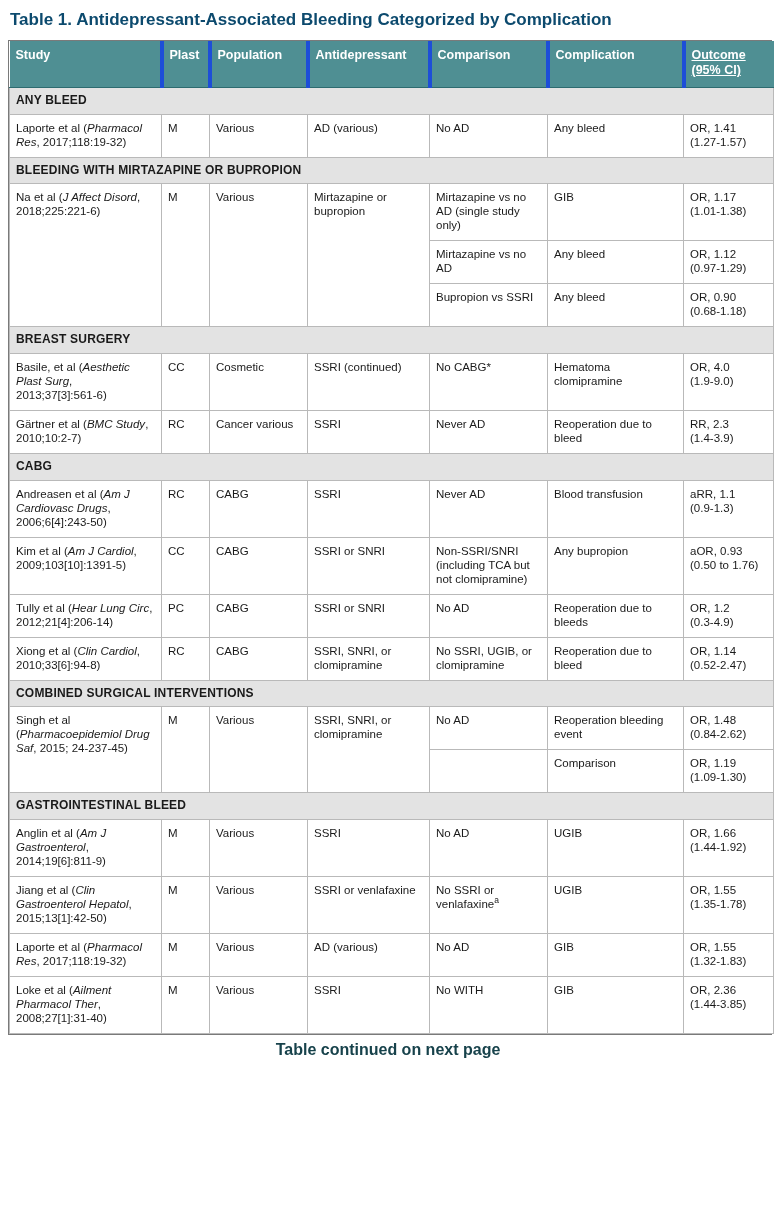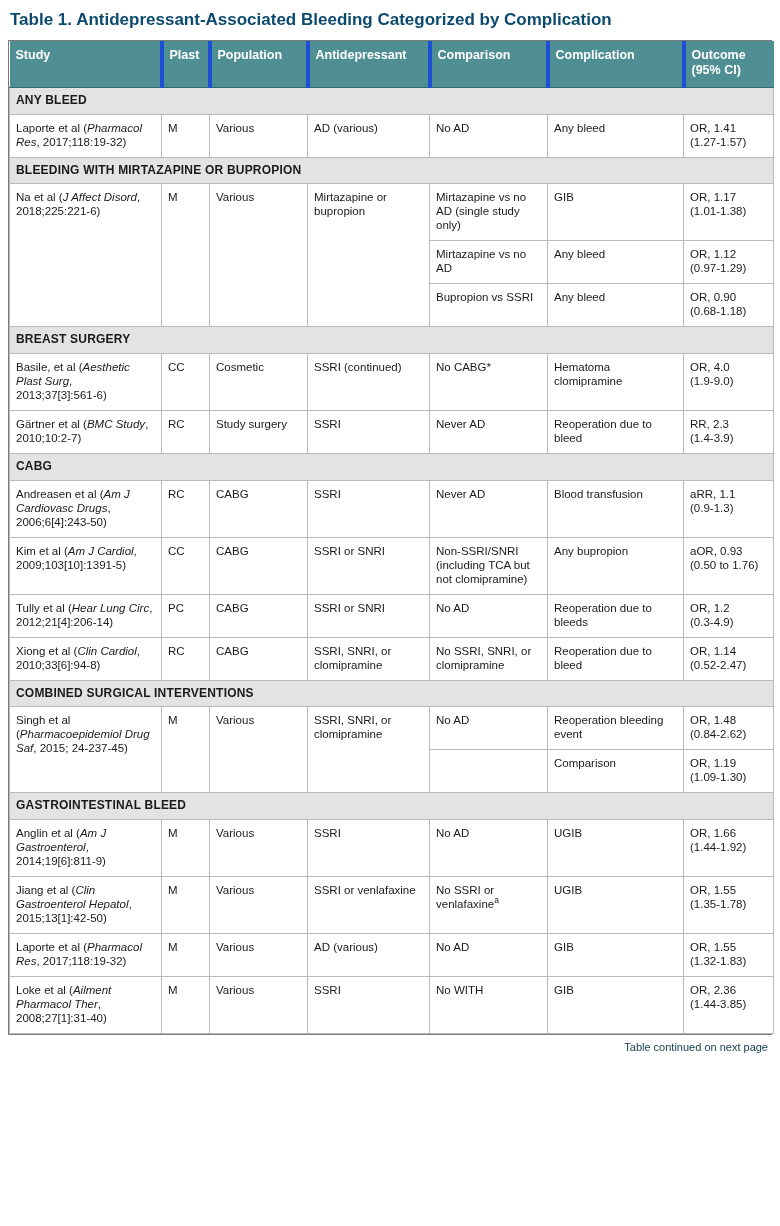--- a/index.html
+++ b/index.html
@@ -43,21 +43,21 @@
     color: #ffffff;
     font-weight: bold;
     font-size: 12.5px;
     text-align: left;
     vertical-align: top;
     padding: 7px 6px 9px 6px;
     border-right: 4px solid #1d4ed8;
     border-bottom: 1px solid #2d6b70;
     line-height: 1.18;
   }
-  table.tbl th:last-child { border-right: none; }
+  table.tbl th:last-child { border-right: none; text-decoration: underline; }
 
   table.tbl td {
     border: 1px solid #b9b9b9;
     vertical-align: top;
     padding: 6px 6px 8px 6px;
     line-height: 1.22;
     background: #ffffff;
   }
   tr.section td {
     background: #e3e3e3;
@@ -66,23 +66,23 @@
     letter-spacing: 0.2px;
     padding: 5px 6px 6px 6px;
     color: #1a1a1a;
   }
   .outer {
     border: 1px solid #7a7a7a;
   }
   em { font-style: italic; }
   sup { font-size: 8.5px; vertical-align: super; line-height: 0; }
   .footnote {
-    text-align: right;
-    font-size: 11px;
-    font-weight: normal;
+    text-align: center;
+    font-size: 16px;
+    font-weight: bold;
     color: #17424b;
     padding: 6px 4px 4px 0;
   }
 </style>
 </head>
 <body>
 
 <div class="page">
   <div class="table-title">Table 1. Antidepressant-Associated Bleeding Categorized by Complication</div>
 
@@ -151,21 +151,21 @@
             <td rowspan="1">CC</td>
             <td rowspan="1">Cosmetic</td>
             <td rowspan="1">SSRI (continued)</td>
             <td>No CABG*</td>
             <td>Hematoma clomipramine</td>
             <td>OR, 4.0<br>(1.9-9.0)</td>
           </tr>
           <tr>
             <td rowspan="1">Gärtner et al (<em>BMC Study</em>, 2010;10:2-7)</td>
             <td rowspan="1">RC</td>
-            <td rowspan="1">Study surgery</td>
+            <td rowspan="1">Cancer various</td>
             <td rowspan="1">SSRI</td>
             <td>Never AD</td>
             <td>Reoperation due to bleed</td>
             <td>RR, 2.3<br>(1.4-3.9)</td>
           </tr>
           <tr class="section">
             <td colspan="7">CABG</td>
           </tr>
           <tr>
             <td rowspan="1">Andreasen et al (<em>Am J Cardiovasc Drugs</em>, 2006;6[4]:243-50)</td>
@@ -192,21 +192,21 @@
             <td rowspan="1">SSRI or SNRI</td>
             <td>No AD</td>
             <td>Reoperation due to bleeds</td>
             <td>OR, 1.2<br>(0.3-4.9)</td>
           </tr>
           <tr>
             <td rowspan="1">Xiong et al (<em>Clin Cardiol</em>, 2010;33[6]:94-8)</td>
             <td rowspan="1">RC</td>
             <td rowspan="1">CABG</td>
             <td rowspan="1">SSRI, SNRI, or clomipramine</td>
-            <td>No SSRI, SNRI, or clomipramine</td>
+            <td>No SSRI, UGIB, or clomipramine</td>
             <td>Reoperation due to bleed</td>
             <td>OR, 1.14<br>(0.52-2.47)</td>
           </tr>
           <tr class="section">
             <td colspan="7">COMBINED SURGICAL INTERVENTIONS</td>
           </tr>
           <tr>
             <td rowspan="2">Singh et al (<em>Pharmacoepidemiol Drug Saf</em>, 2015; 24-237-45)</td>
             <td rowspan="2">M</td>
             <td rowspan="2">Various</td>

